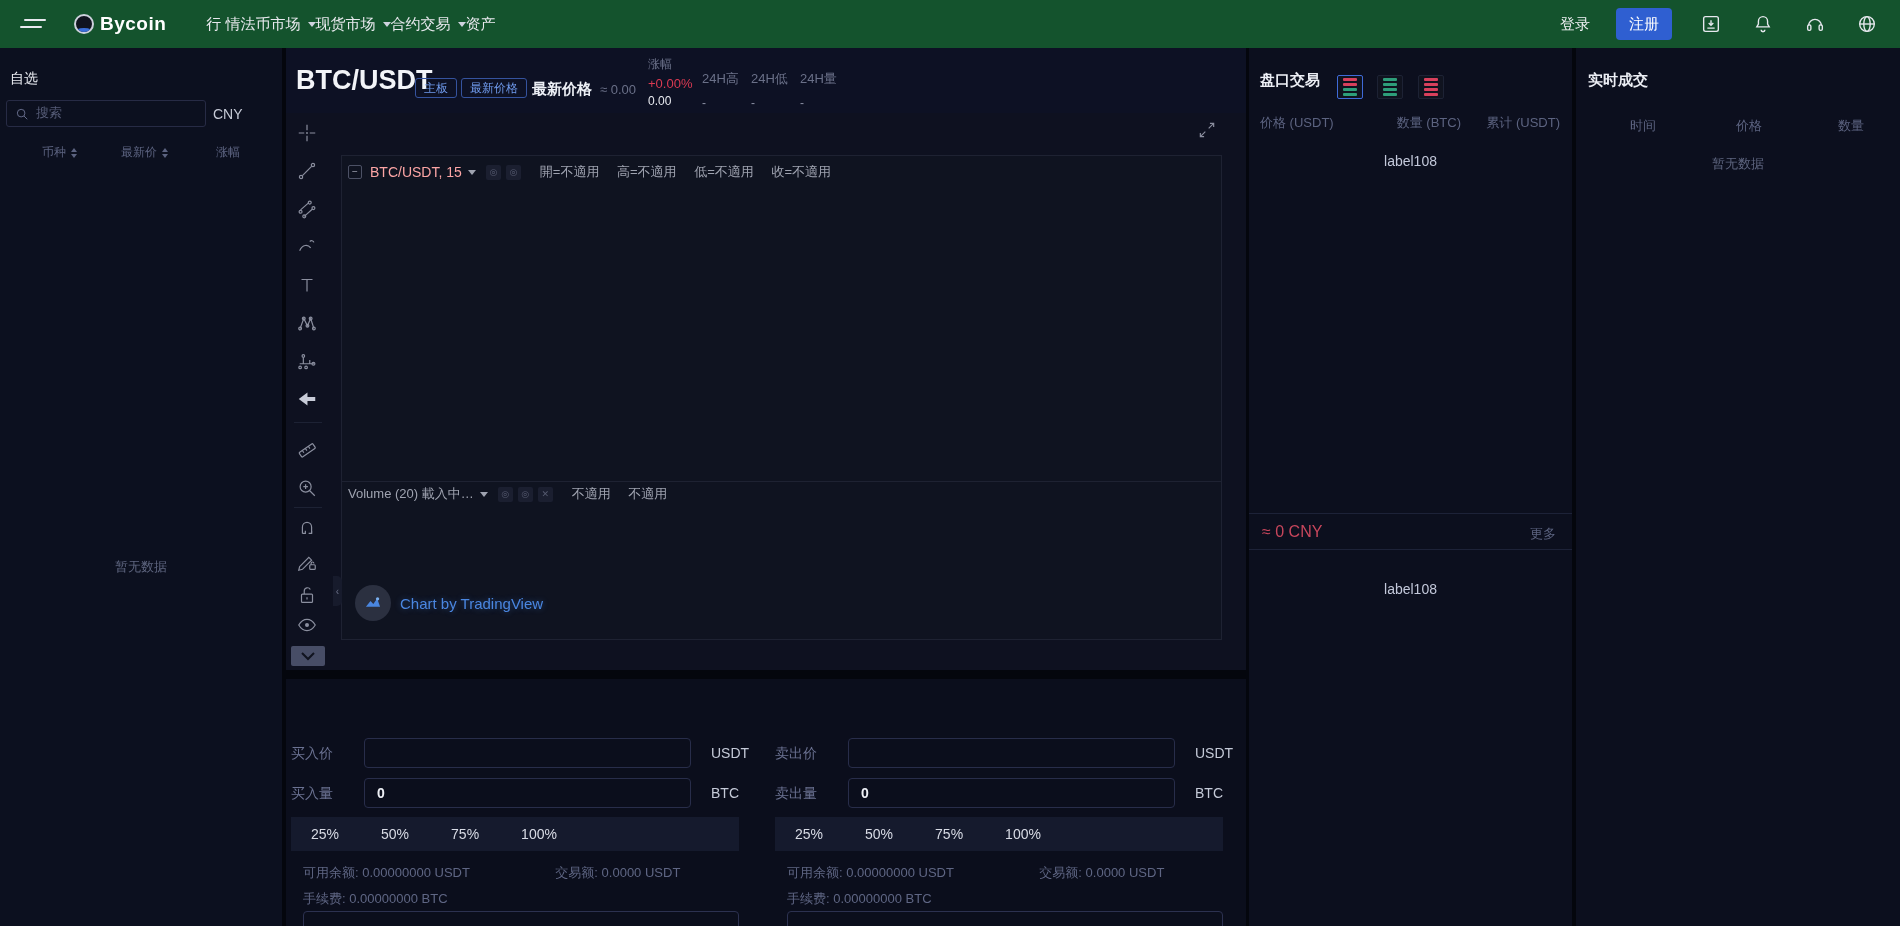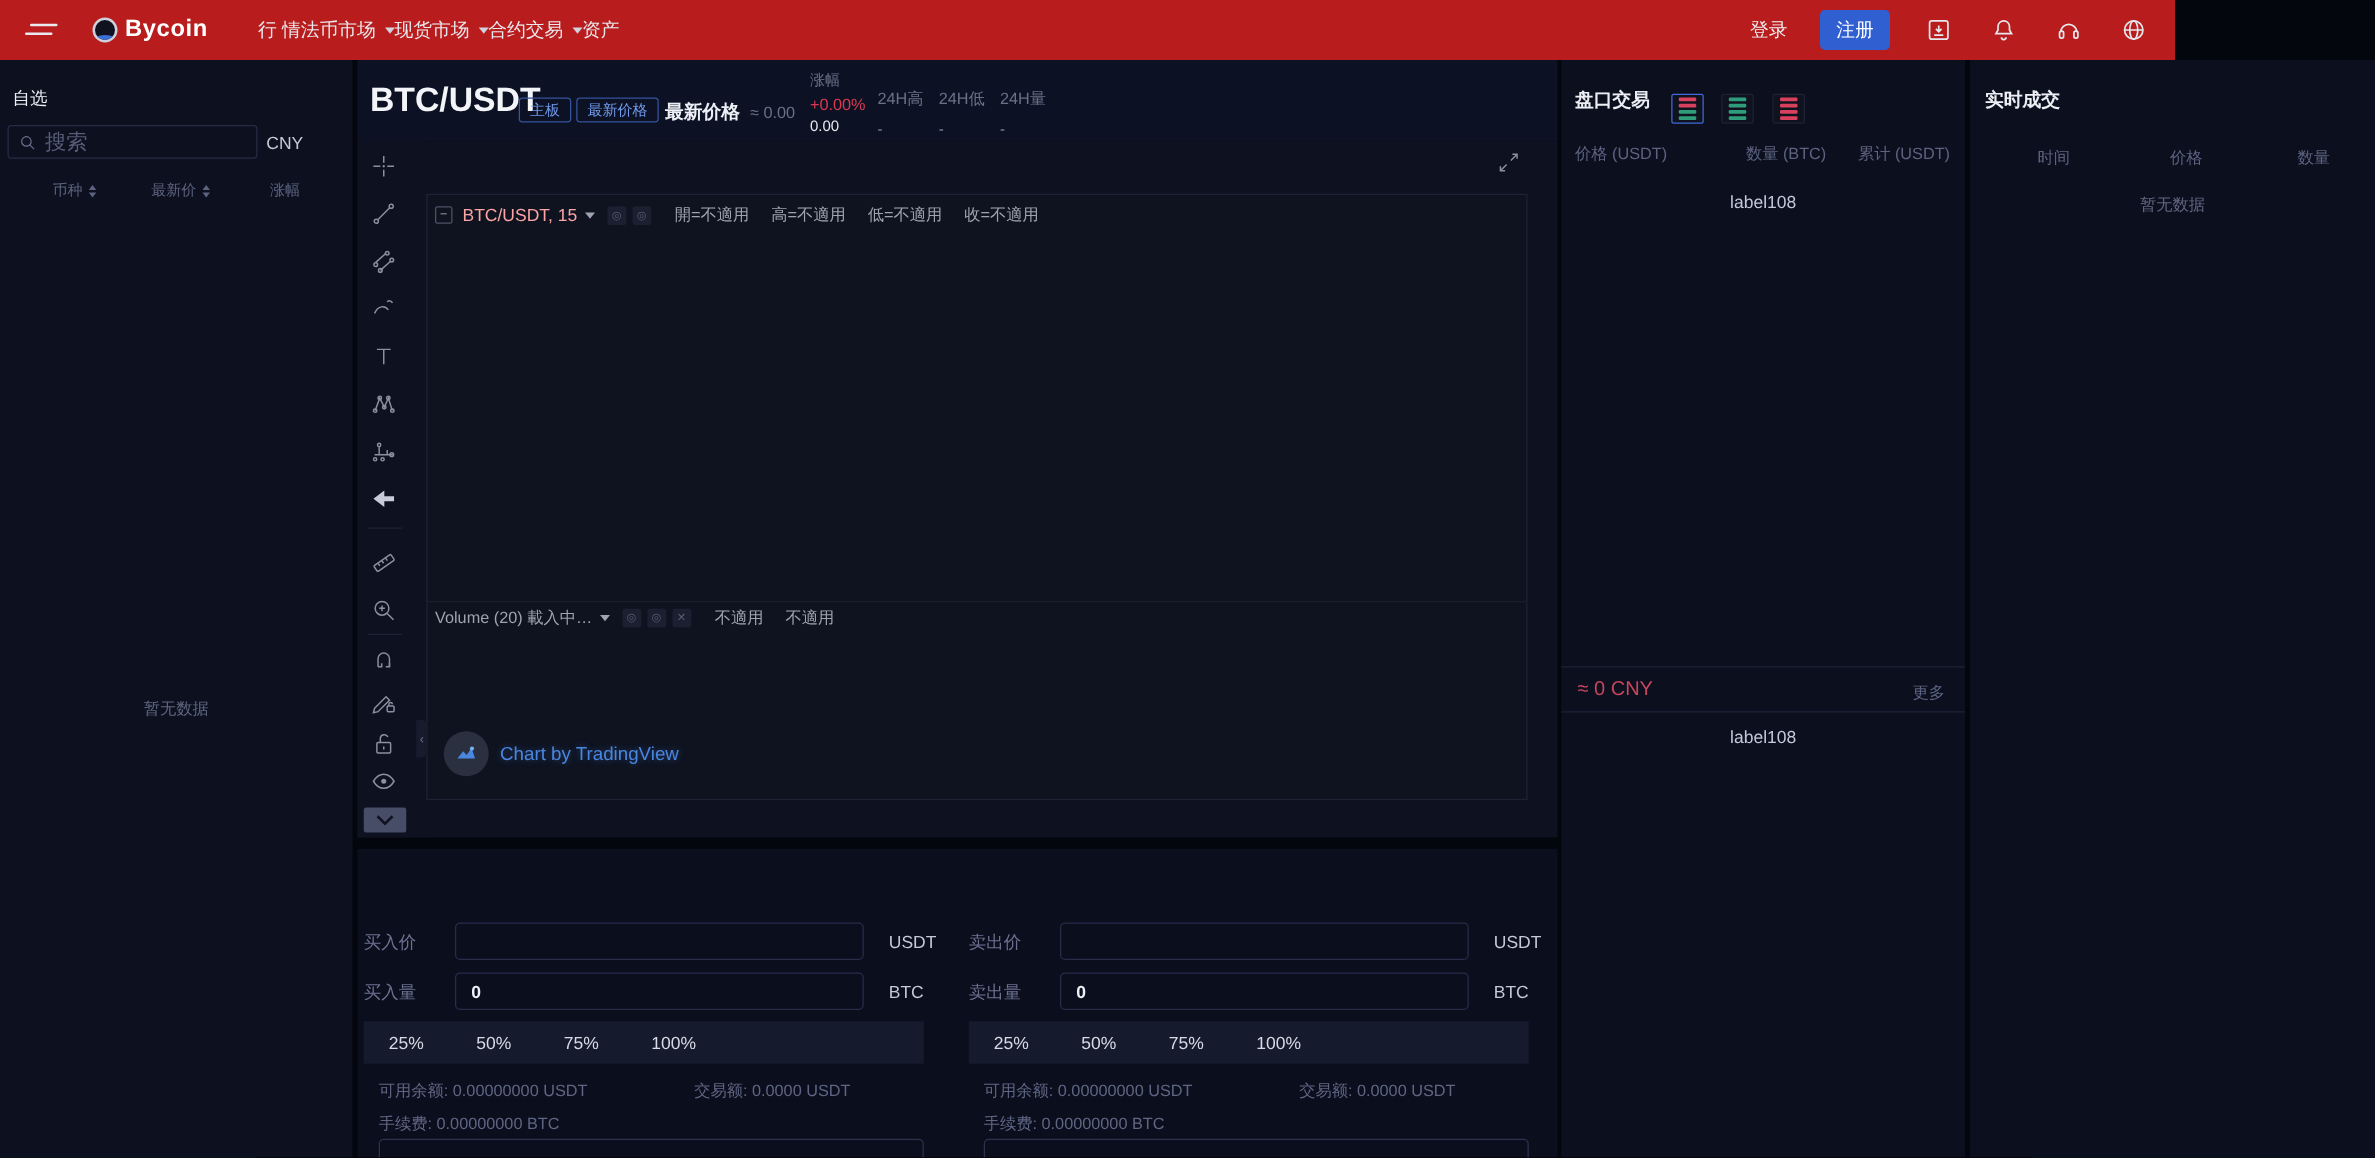--- a/index.html
+++ b/index.html
@@ -3,21 +3,21 @@
 <meta charset="utf-8">
 <style>
   * { margin:0; padding:0; box-sizing:border-box; }
   html,body { background:#04060d; }
   .app {
     position:relative; width:1900px; height:926px; overflow:hidden;
     background:#04060d; color:#dfe2ec;
     font-family:"Liberation Sans","DejaVu Sans",sans-serif;
   }
   
-  .nav { position:absolute; left:0; top:0; width:1740px; height:48px; background:#b91c1c;
+  .nav { position:absolute; left:0; top:0; width:1900px; height:48px; background:#14532d;
          display:flex; align-items:center; justify-content:space-between; padding:0 20px; z-index:5; }
   .nav-left { display:flex; align-items:center; }
   .hamburger { width:26px; height:14px; position:relative; cursor:pointer; margin-right:28px; }
   .hamburger i { position:absolute; height:2px; background:#e8eaf0; border-radius:1px; }
   .hamburger i:nth-child(1){ left:4px; right:0; top:2px; }
   .hamburger i:nth-child(2){ left:0; right:4px; top:9px; }
   .logo { display:flex; align-items:center; margin-right:40px; cursor:pointer; }
   .logo-mark { width:20px; height:20px; border-radius:50%; position:relative; margin-right:6px;
                background:#10131f; border:2px solid #cdd1dc; overflow:hidden; }
   .logo-mark::after { content:""; position:absolute; left:-2px; right:-2px; bottom:-6px; height:10px;
@@ -37,22 +37,22 @@
   .panel { position:absolute; top:48px; height:878px; background:#0c0f1e; }
   .sidebar { left:0; width:282px; background:#0c101f; }
   .main { left:286px; width:960px; background:transparent; }
   .orderbook { left:1249px; width:323px; }
   .tradespanel { left:1576px; width:324px; }
   
   .sb-title { position:absolute; left:10px; top:22px; font-size:14px; color:#eceef4; }
   .sb-search { position:absolute; left:6px; top:52px; width:200px; height:27px;
                border:1px solid #272b45; border-radius:3px; display:flex; align-items:center; padding:0 8px; }
   .sb-search svg { stroke:#6a7190; fill:none; stroke-width:1.6; margin-right:7px; flex:none; }
-  .sb-search input { background:transparent; border:0; outline:none; color:#cfd3e0; font-size:17px; width:100%;
-               font-family:Liberation Serif, serif; }
+  .sb-search input { background:transparent; border:0; outline:none; color:#cfd3e0; font-size:13px; width:100%;
+               font-family:Liberation Mono, monospace; }
   .sb-search input::placeholder { color:#575d78; }
   .sb-cny { position:absolute; left:213px; top:58px; font-size:14px; color:#c6cad6; cursor:pointer; }
   .sb-cols { position:absolute; left:0; top:96px; width:332px; height:18px; font-size:12px; color:#5c6380; }
   .sb-col { position:absolute; display:inline-flex; align-items:center; cursor:pointer; }
   .sort { display:inline-flex; flex-direction:column; gap:2px; margin-left:5px; }
   .sort i { width:0; height:0; border-left:3.5px solid transparent; border-right:3.5px solid transparent; }
   .sort .up { border-bottom:4px solid #5c6380; }
   .sort .dn { border-top:4px solid #5c6380; }
   .sb-empty { position:absolute; left:0; width:282px; top:510px; text-align:center; font-size:13px; color:#5f6680; }
   
@@ -137,21 +137,21 @@
            padding:0 5px; cursor:pointer; }
   .ob-ic i { height:3px; border-radius:1px; }
   .ob-ic.sel { border-color:#3f6ad8; }
   .ob-ic.i1 { left:88px; } .ob-ic.i2 { left:128px; } .ob-ic.i3 { left:169px; }
   .bar-r { background:#d8405c; } .bar-g { background:#2e9e7a; }
   .ob-cols { position:absolute; left:0; top:66px; width:323px; font-size:13px; color:#5c6380; }
   .ob-cols .c1 { position:absolute; left:11px; } .ob-cols .c2 { position:absolute; right:111px; }
   .ob-cols .c3 { position:absolute; right:12px; }
   .ob-ph { position:absolute; left:0; width:323px; text-align:center; font-size:14px; color:#c3c8da; }
   .ob-ph.p1 { top:105px; } .ob-ph.p2 { top:533px; }
-  .ob-mid { position:absolute; left:0; top:485px; width:323px; height:37px; border-top:1px solid #1d2238;
+  .ob-mid { position:absolute; left:0; top:465px; width:323px; height:37px; border-top:1px solid #1d2238;
             border-bottom:1px solid #1d2238; }
   .ob-price { position:absolute; left:13px; top:9px; font-size:16px; color:#c7465c; }
   .ob-more { position:absolute; right:16px; top:11px; font-size:13px; color:#5c6380; cursor:pointer; }
   
   .tp-title { position:absolute; left:12px; top:23px; font-size:15px; font-weight:bold; color:#eceef4; }
   .tp-cols { position:absolute; left:0; top:69px; width:324px; font-size:13px; color:#5c6380; }
   .tp-cols .c1 { position:absolute; left:54px; } .tp-cols .c2 { position:absolute; left:160px; }
   .tp-cols .c3 { position:absolute; left:262px; }
   .tp-empty { position:absolute; left:0; top:107px; width:324px; text-align:center; font-size:13px; color:#5f6680; }
 </style>

